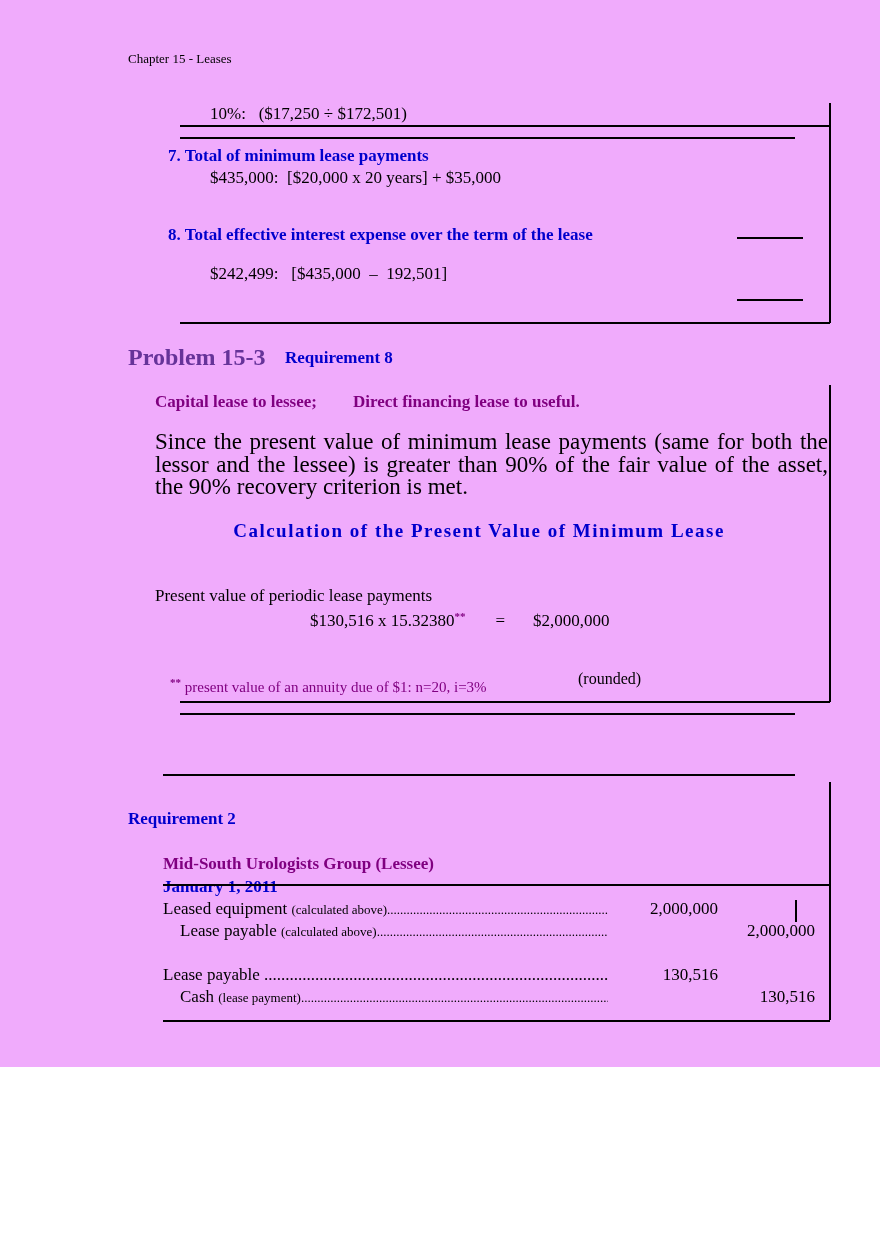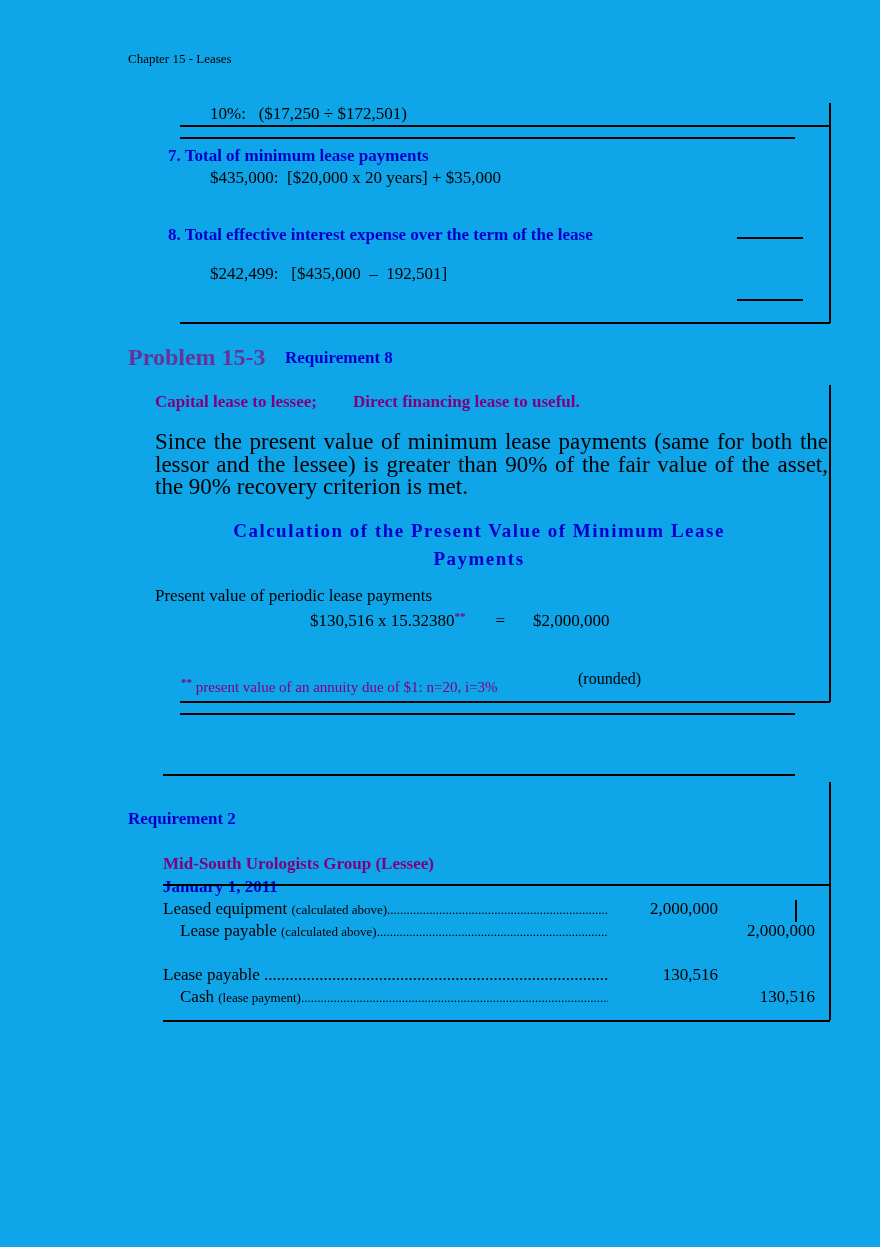--- a/index.html
+++ b/index.html
@@ -2,21 +2,21 @@
 <html><head>
 <meta charset="utf-8">
 <style>
   * { margin: 0; padding: 0; box-sizing: border-box; }
   html, body { background: #ffffff; }
   body {
     width: 880px; height: 1247px;
     font-family: "Liberation Serif", serif;
     color: #000;
   }
-  .page { position: relative; width: 880px; height: 1247px; background: #0ea5e9; overflow: hidden; }
+  .page { position: relative; width: 880px; height: 1067px; background: #f0abfc; overflow: hidden; }
   .abs { position: absolute; }
   .pre { white-space: pre; }
   .hline { position: absolute; height: 1.5px; background: #000; }
   .vline { position: absolute; width: 1.5px; background: #000; }
 
   .chapter { font-size: 13px; }
   .body-text { font-size: 17px; }
   .blue-h { color: #0000CC; font-weight: bold; font-size: 17px; }
   .purple-h { color: #800080; font-weight: bold; font-size: 17px; }
   .problem-title { color: #663399; font-weight: bold; font-size: 24px; }
@@ -63,32 +63,31 @@
   <div class="abs blue-h" style="left:285px; top:348px;">Requirement 8</div>
 
   <div class="abs" style="left:155px; top:392px;">
     <span class="purple-h">Capital lease to lessee;</span><span class="purple-h class2">Direct financing lease to useful.</span>
   </div>
 
   <div class="abs para" style="left:155px; top:431px; width:673px;">Since the present value of minimum lease payments (same for both the lessor and the lessee) is greater than 90% of the fair value of the asset, the 90% recovery criterion is met.</div>
 
   <div class="abs" style="left:128px; top:517px; width:702px;">
     <div class="calc-title">Calculation of the Present Value of Minimum Lease</div>
-    <div class="calc-title">Payments</div>
   </div>
 
   <div class="abs body-text" style="left:155px; top:586px;">Present value of periodic lease payments</div>
 
   <div class="abs body-text" style="left:310px; top:610px;">
     <span>$130,516 x 15.32380</span><span class="sup purple-sup">**</span><span class="eq-gap1">=</span><span class="eq-gap2">$2,000,000</span>
   </div>
 
   <div class="abs rounded" style="left:578px; top:634px;margin-top:36px;">(rounded)</div>
 
-  <div class="abs footnote" style="left:166px; top:659px;">
+  <div class="abs footnote" style="left:155px; top:659px;">
     <span class="sup" style="font-weight:bold;">**</span><span> present value of an annuity due of $1: n=20, i=3%</span>
   </div>
 
 
   <div class="abs blue-h" style="left:128px; top:809px;">Requirement 2</div>
 
   <div class="abs purple-h" style="left:163px; top:854px;">Mid-South Urologists Group (Lessee)</div>
 
   <div class="abs blue-h" style="left:163px; top:877px;">January 1, 2011</div>
 

